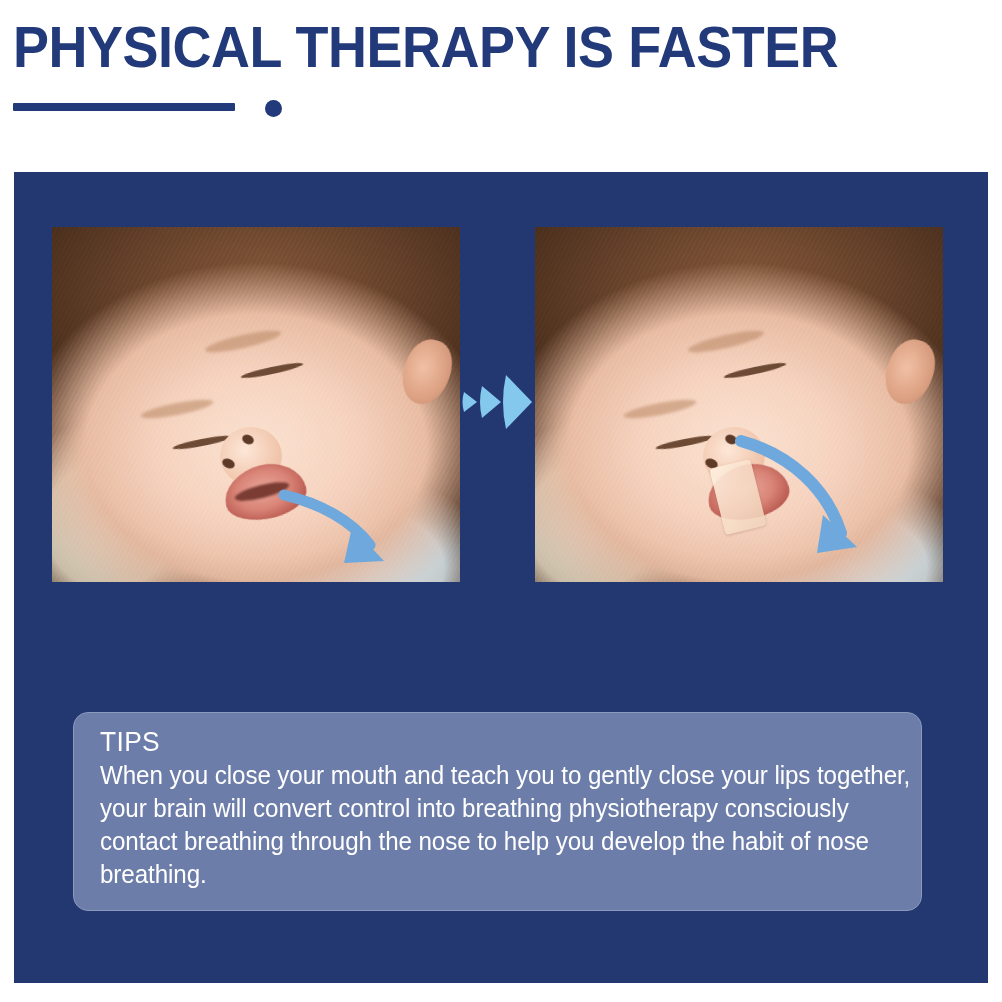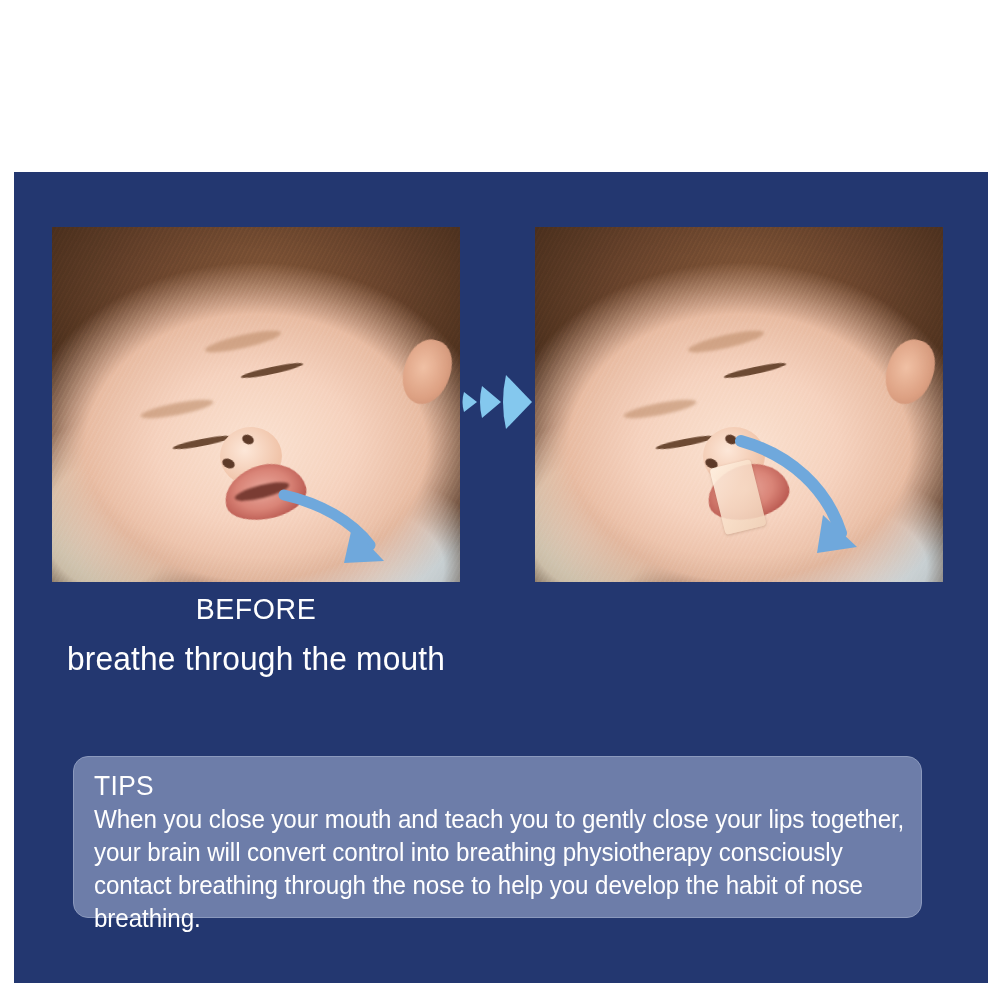--- a/index.html
+++ b/index.html
@@ -191,27 +191,26 @@
     letter-spacing: 0.2px;
     transform: scaleX(0.96);
   }
 
   
   .tips {
     position: absolute;
     left: 59px;
     top: 540px;
     width: 849px;
-    height: 162px;
+    height: 199px;
     background: #6d7da9;
     border: 1px solid #8b99bd;
     border-radius: 15px;
     box-sizing: border-box;
-    padding: 14px 22px 10px 20px;
-    margin-top: 44px;
+    padding: 14px 22px 10px 26px;
   }
   .tips-title {
     font-family: "Liberation Sans Narrow", "Liberation Sans", sans-serif;
     font-size: 28px;
     line-height: 30px;
     font-weight: 400;
     color: #ffffff;
     letter-spacing: 0.4px;
     transform: scaleX(0.94);
     transform-origin: left center;
@@ -227,20 +226,27 @@
     transform: scaleX(0.93);
     transform-origin: left top;
     width: 880px;
   }
 </style>
 </head>
 <body>
 
 <div class="page">
 
+  <div class="header">
+    <div class="headline">PHYSICAL THERAPY IS FASTER</div>
+    <div class="rule-row">
+      <div class="rule-bar"></div>
+      <div class="rule-dot"></div>
+    </div>
+  </div>
 
   <div class="panel">
 
     <div class="photo left">
       <div class="ph-bg"></div>
       <div class="ph-hair"></div>
       <div class="ph-brow b1"></div>
       <div class="ph-brow b2"></div>
       <div class="ph-eye e1"></div>
       <div class="ph-eye e2"></div>
@@ -278,24 +284,20 @@
       <div class="ph-lips"></div>
       <div class="ph-tape"></div>
       <div class="ph-ear"></div>
       <div class="ph-vig"></div>
       <svg class="ph-arrow" viewBox="0 0 408 355">
         <path d="M206 214 C 256 228, 292 262, 306 306" fill="none" stroke="#6fa8dc" stroke-width="12" stroke-linecap="round"></path>
         <path d="M288 288 L 322 320 L 282 326 Z" fill="#6fa8dc"></path>
       </svg>
     </div>
 
-    <div class="caption-col left">
-      <div class="cap-title">BEFORE</div>
-      <div class="cap-sub">breathe through the mouth</div>
-    </div>
 
 
     <div class="tips">
       <div class="tips-title">TIPS</div>
       <div class="tips-body">When you close your mouth and teach you to gently close your lips together, your brain will convert control into breathing physiotherapy consciously contact breathing through the nose to help you develop the habit of nose breathing.</div>
     </div>
 
   </div>
 </div>
 

